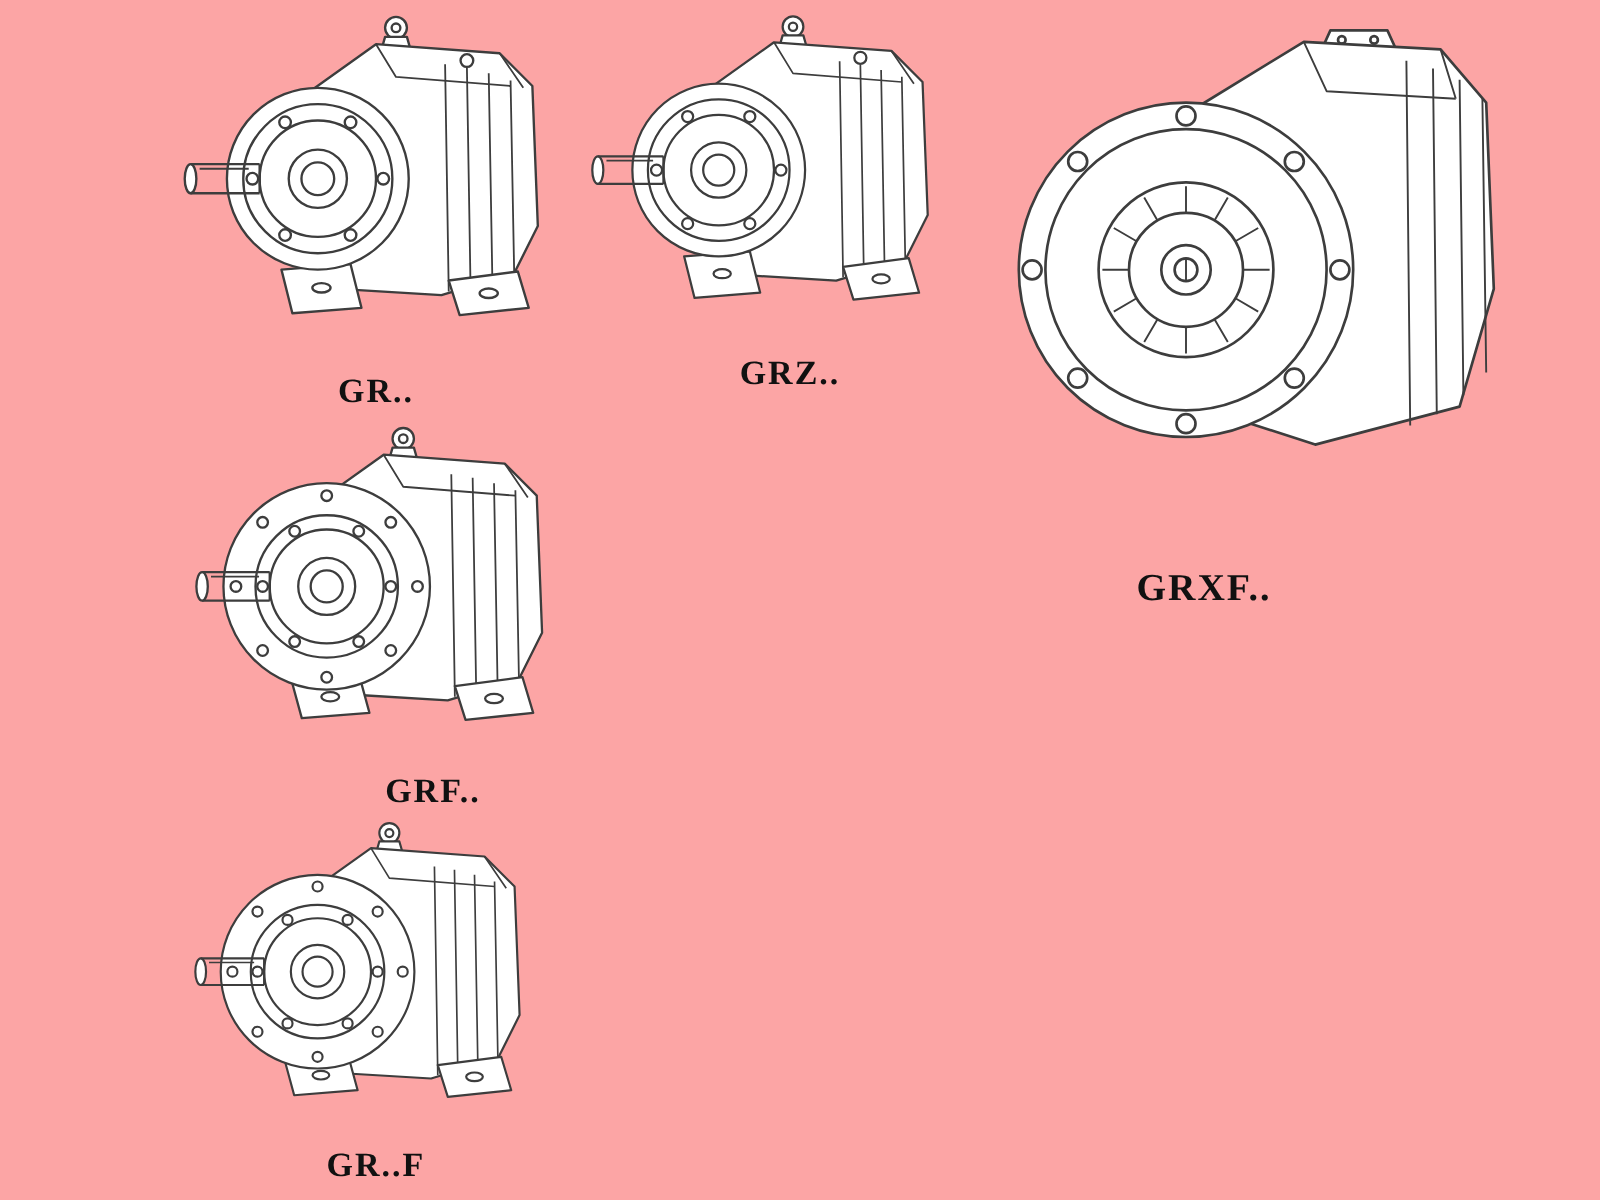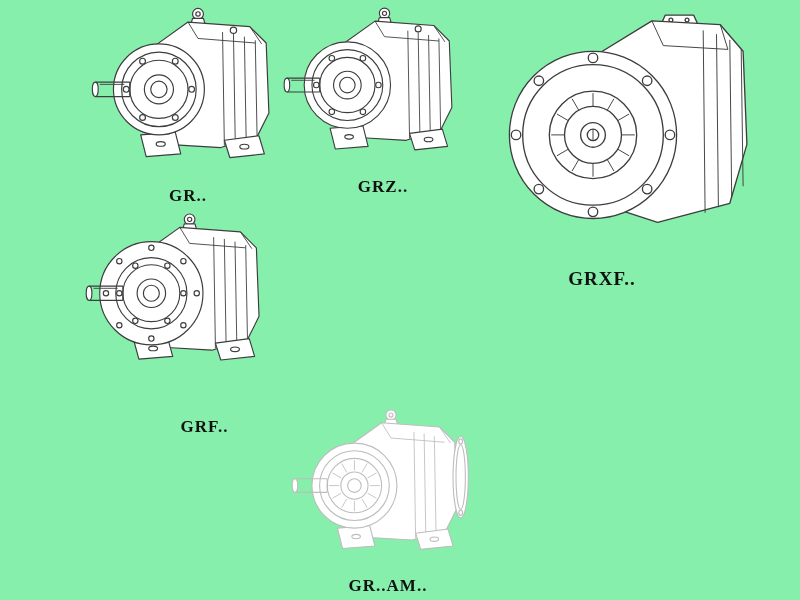--- a/index.html
+++ b/index.html
@@ -1,19 +1,19 @@
 <!DOCTYPE html>
 <html style="--line: #3d3d3d; --faded: #bdbdbd;"><head>
 <meta charset="utf-8">
 <style>
   html,body { margin:0; padding:0; }
   body { font-family: "Liberation Serif", serif; background:#fff; }
   .canvas {
     position:relative; width:800px; height:600px; margin:0 auto;
-    background:#86efac; overflow:hidden;
+    background:#fca5a5; overflow:hidden;
   }
   .cell { position:absolute; display:flex; flex-direction:column; align-items:center; }
   .drawing { display:block; color:var(--line,#3d3d3d); }
   .cell.light .drawing { color:var(--faded,#bcbcbc); }
   .drawing * { vector-effect:non-scaling-stroke; }
   .label {
     font-weight:bold; font-size:17px; letter-spacing:1px; color:#111;
     margin-top:2px; white-space:nowrap;
   }
   .label.big { font-size:19px; }
@@ -205,44 +205,44 @@
     </defs>
   </svg>
 
   <div class="cell" style="left:88px; top:2px; width:200px;">
     <svg class="drawing" viewBox="0 0 220 200" width="200" height="182">
         <use href="#gear-r"></use>
       </svg>
     <div class="label">GR..</div>
   </div>
 
-  <div class="cell" style="left:280px; top:2px; width:190px;">
+  <div class="cell" style="left:292px; top:2px; width:190px;">
     <svg class="drawing" viewBox="0 0 220 200" width="190" height="173">
         <use href="#gear-r"></use>
       </svg>
     <div class="label nudge-grz">GRZ..</div>
   </div>
 
-  <div class="cell" style="left:495px; top:0px; width:290px;">
+  <div class="cell" style="left:495px; top:0px; width:290px;gap:16px;">
     <svg class="drawing" viewBox="0 0 300 280" width="285" height="266">
         <use href="#gear-xf"></use>
       </svg>
     <div class="label big nudge-grxf">GRXF..</div>
   </div>
 
-  <div class="cell" style="left:80px; top:206px; width:205px;gap:31px;">
+  <div class="cell" style="left:92px; top:206px; width:205px;">
     <svg class="drawing" viewBox="0 0 230 200" width="205" height="178">
         <use href="#gear-rf"></use>
       </svg>
     <div class="label nudge-grf">GRF..</div>
   </div>
 
 
-
-  <div class="cell light" style="left:288px; top:404px; width:200px;">
-    <svg class="drawing" viewBox="0 0 235 200" width="200" height="170">
-        <use href="#gear-ram"></use>
-      </svg>
-    <div class="label" style="color:#111;">GR..AM..</div>
-  </div>
+  <div class="cell" style="left:88px; top:404px; width:200px;">
+    <svg class="drawing" viewBox="0 0 230 200" width="192" height="167">
+        <use href="#gear-rf"></use>
+      </svg>
+    <div class="label">GR..F</div>
+  </div>
+
 
 
 </div>
 
 </body></html>

